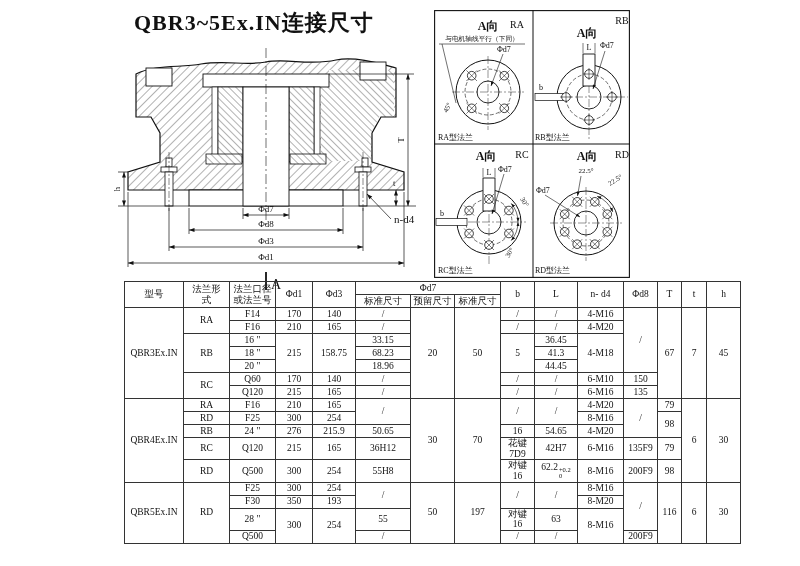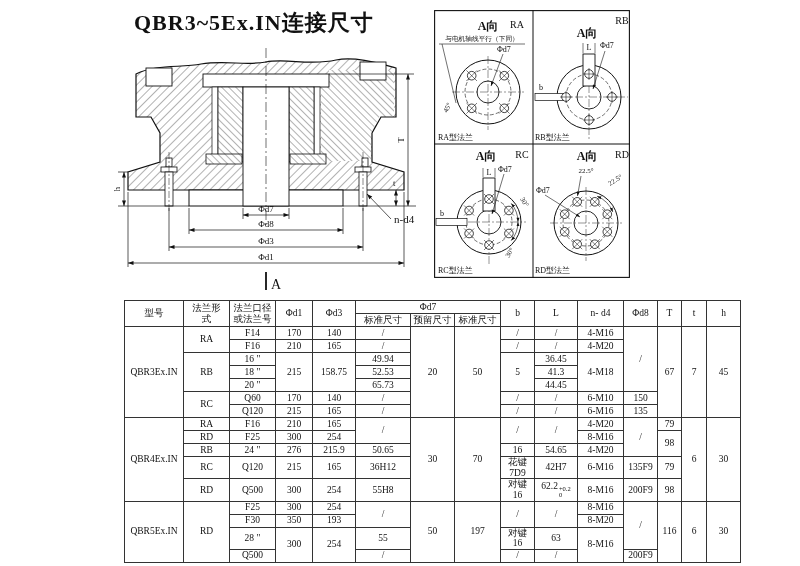--- a/index.html
+++ b/index.html
@@ -3,21 +3,21 @@
 <meta charset="utf-8">
 <style>
   html,body{margin:0;padding:0;background:#fff;}
   .canvas{position:relative;width:800px;height:566px;background:#fff;overflow:hidden;
           font-family:"Liberation Serif","DejaVu Serif",serif;color:#111;margin-left:36px;}
   .title{position:absolute;left:98px;top:8px;font-size:22px;font-weight:600;letter-spacing:1px;white-space:nowrap;}
   svg{position:absolute;overflow:visible;}
   #sectionView{left:60px;top:40px;}
   #panelsView{left:398px;top:10px;}
   svg text{font-family:"Liberation Serif","DejaVu Serif",serif;fill:#111;}
-  .dimtable{position:absolute;left:88px;top:300px;width:616px;border-collapse:collapse;table-layout:fixed;}
+  .dimtable{position:absolute;left:88px;top:281px;width:616px;border-collapse:collapse;table-layout:fixed;}
   .dimtable th,.dimtable td{border:1px solid #333;font-weight:normal;font-size:9.5px;line-height:1.12;
       text-align:center;vertical-align:middle;padding:0;white-space:pre-line;overflow:hidden;
       font-family:"Liberation Serif","DejaVu Serif",serif;}
   .dimtable tr{height:13px;}
   .dimtable tr.tall{height:19px;}
   .tol{display:inline-flex;flex-direction:column;vertical-align:-2px;margin-left:1px;}
   .tol span{display:block;font-size:6.5px;line-height:1;text-align:left;}
 </style>
 </head>
 <body>
@@ -364,33 +364,33 @@
           <td>/</td>
           <td>/</td>
           <td>/</td>
           <td>4-M20</td>
         </tr>
         <tr>
           <td rowspan="3">RB</td>
           <td>16 "</td>
           <td rowspan="3">215</td>
           <td rowspan="3">158.75</td>
-          <td>49.94</td>
+          <td>33.15</td>
           <td rowspan="3">5</td>
           <td>36.45</td>
           <td rowspan="3">4-M18</td>
         </tr>
         <tr>
           <td>18 "</td>
-          <td>52.53</td>
+          <td>68.23</td>
           <td>41.3</td>
         </tr>
         <tr>
           <td>20 "</td>
-          <td>65.73</td>
+          <td>18.96</td>
           <td>44.45</td>
         </tr>
         <tr>
           <td rowspan="2">RC</td>
           <td>Q60</td>
           <td>170</td>
           <td>140</td>
           <td>/</td>
           <td>/</td>
           <td>/</td>

